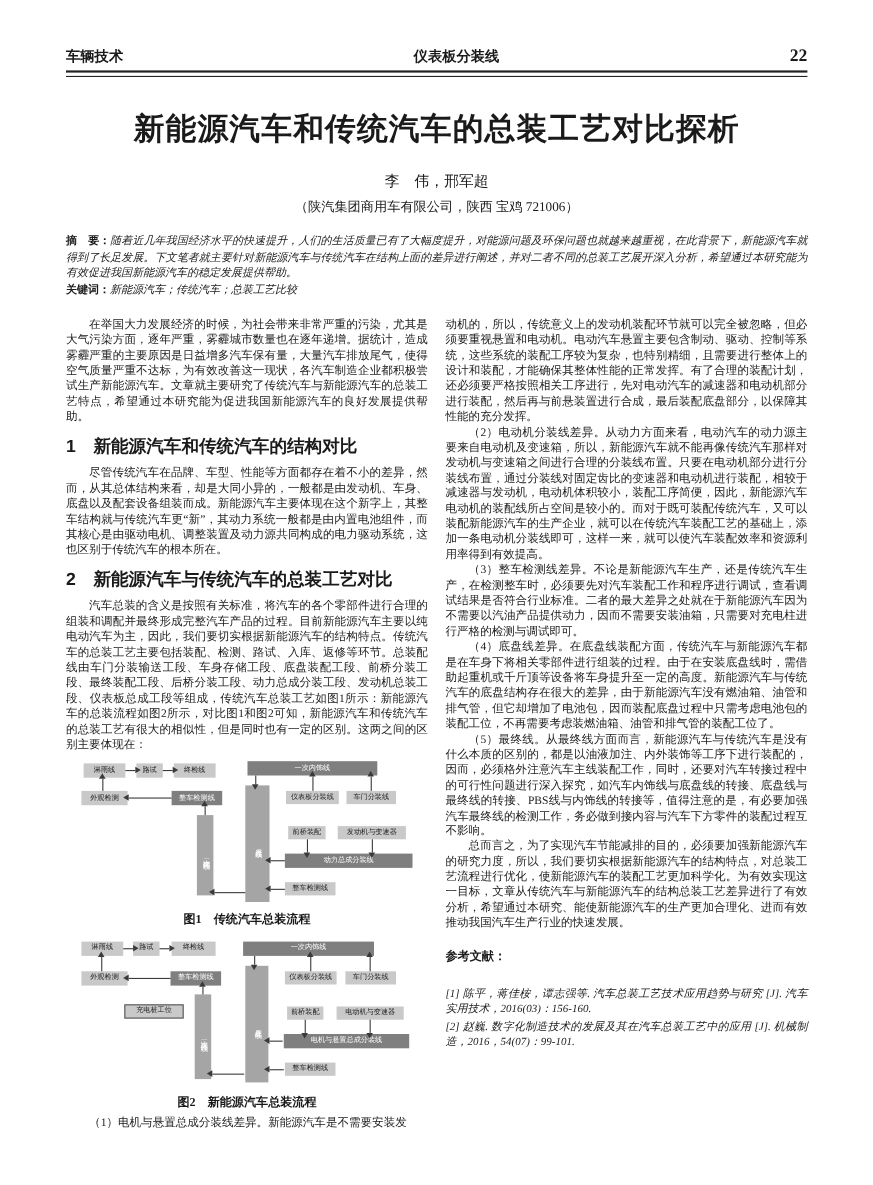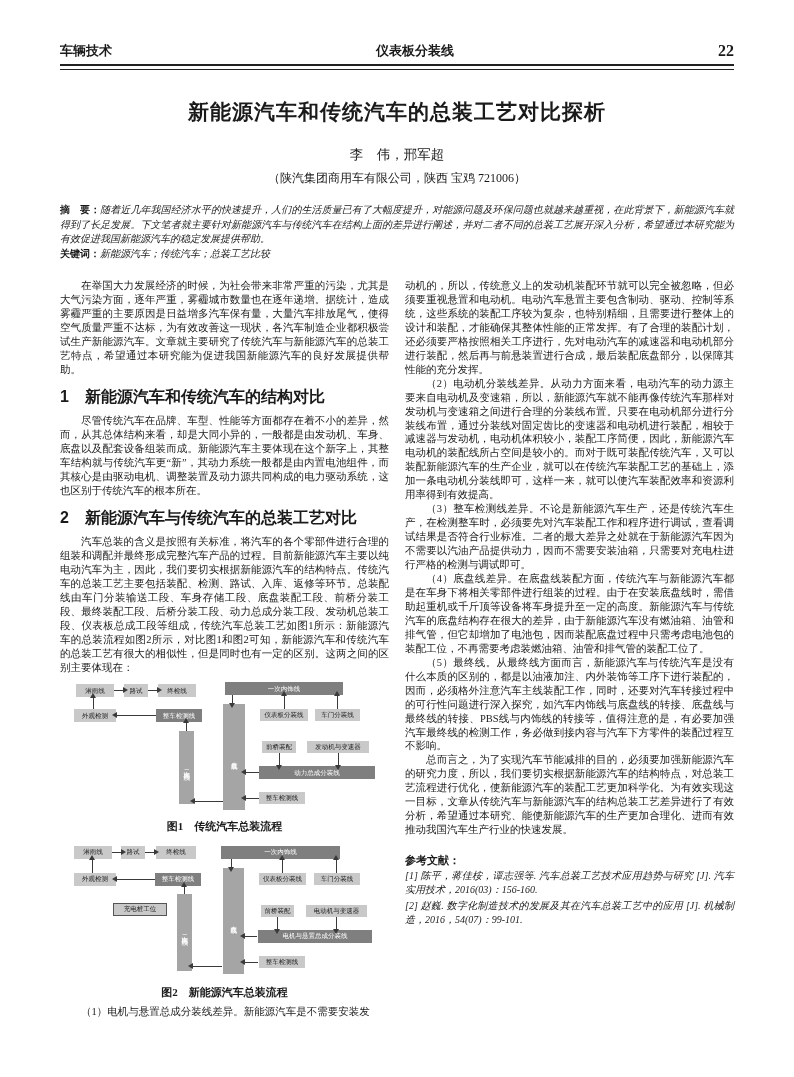--- a/index.html
+++ b/index.html
@@ -5,21 +5,21 @@
   html,body{margin:0;padding:0;}
   body{
     width:794px;height:1077px;background:#ffffff;overflow:hidden;
     font-family:"Liberation Serif","DejaVu Serif",serif;color:#1a1a1a;
     box-sizing:border-box;padding:42px 60px 0 60px;
   }
   .hdr{display:flex;align-items:flex-end;justify-content:space-between;
     font-family:"Liberation Sans","DejaVu Sans",sans-serif;font-weight:bold;font-size:13px;}
   .hdr .pageno{font-family:"Liberation Serif",serif;font-size:16px;}
   .dbl-rule{height:3px;border-top:2px solid #222;border-bottom:1px solid #222;margin-top:4px;}
-  .title{margin-top:28px;text-align:center;font-size:21px;font-weight:bold;letter-spacing:1px;}
+  .title{margin-top:28px;text-align:center;font-size:28px;font-weight:bold;letter-spacing:1px;}
   .authors{margin-top:20px;text-align:center;font-size:13.5px;}
   .affil{margin-top:6px;text-align:center;font-size:12px;}
   .abs{margin-top:16px;font-size:10px;line-height:1.45;text-align:justify;}
   .abs .lbl{font-weight:bold;font-style:normal;font-family:"Liberation Sans",sans-serif;}
   .abs .kai{font-style:italic;}
   .cols{display:flex;gap:16px;margin-top:18px;}
   .col{width:329px;font-size:10.5px;line-height:1.33;text-align:justify;}
   .col p{margin:0;text-indent:2em;}
   .col p.noindent{text-indent:0;}
   h3.sec{font-family:"Liberation Sans","DejaVu Sans",sans-serif;font-size:16px;margin:9px 0 7px 0;font-weight:bold;}
@@ -40,21 +40,21 @@
   .head-r::after{content:"";position:absolute;right:-5px;top:-3px;width:0;height:0;
      border-top:3px solid transparent;border-bottom:3px solid transparent;border-left:5px solid #3a3a3a;}
   .head-l::before{content:"";position:absolute;left:-5px;top:-3px;width:0;height:0;
      border-top:3px solid transparent;border-bottom:3px solid transparent;border-right:5px solid #3a3a3a;}
   .head-u::before{content:"";position:absolute;top:-5px;left:-3px;width:0;height:0;
      border-left:3px solid transparent;border-right:3px solid transparent;border-bottom:5px solid #3a3a3a;}
   .head-d::after{content:"";position:absolute;bottom:-5px;left:-3px;width:0;height:0;
      border-left:3px solid transparent;border-right:3px solid transparent;border-top:5px solid #3a3a3a;}
   .figcap{text-align:center;font-weight:bold;font-size:11px;margin:3px 0 5px 0;}
   .refs{margin-top:16px;}
-  .refs .rhead{font-weight:bold;font-size:11px;font-family:"Liberation Sans",sans-serif;margin-bottom:1px;}
+  .refs .rhead{font-weight:bold;font-size:11px;font-family:"Liberation Sans",sans-serif;margin-bottom:19px;}
   .refs p{font-style:italic;text-indent:0;margin:0 0 2px 0;font-size:10px;line-height:1.4;}
 </style>
 </head>
 <body>
 
 <div class="hdr">
   <span>车辆技术</span>
   <span>仪表板分装线</span>
   <span class="pageno">22</span>
 </div>

